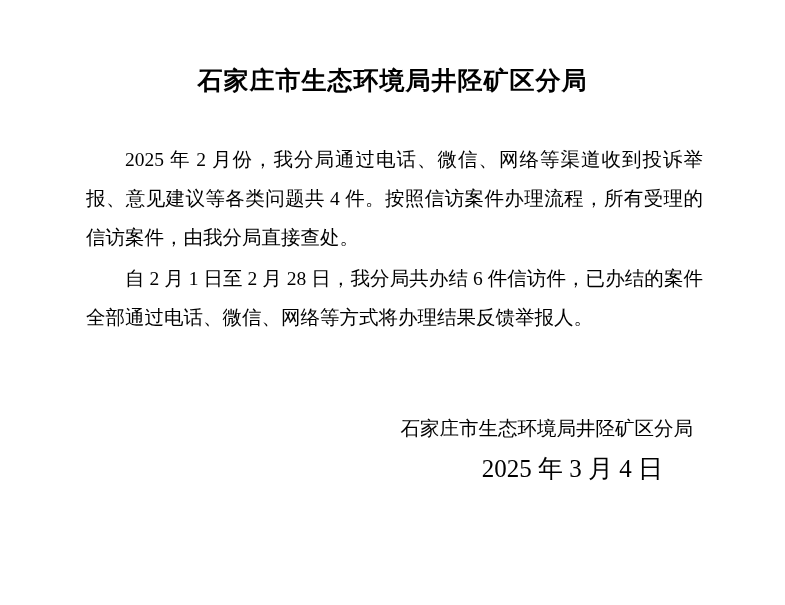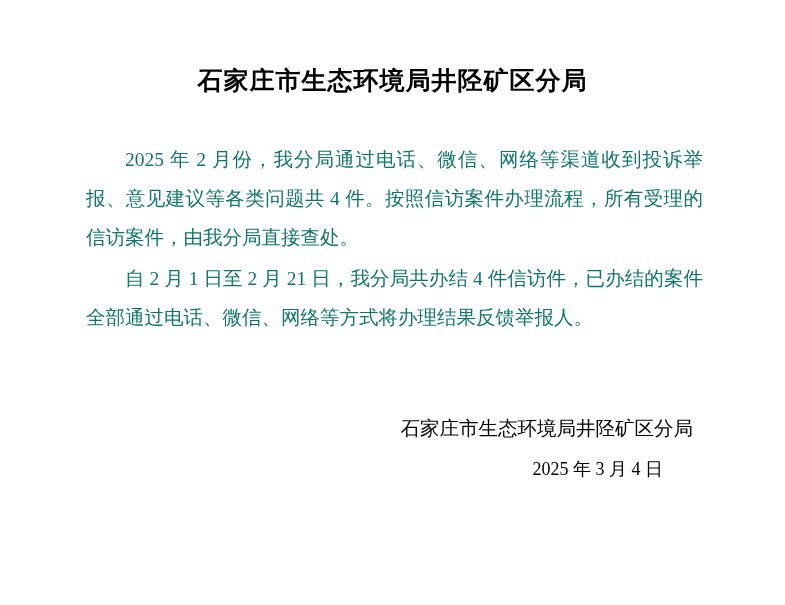--- a/index.html
+++ b/index.html
@@ -36,51 +36,51 @@
     margin-top: 40px;
     padding: 0 82px 0 86px;
   }
   .para {
     font-size: 19.5px;
     line-height: 39px;
     text-align: justify;
     text-justify: inter-ideograph;
     text-indent: 2em;
     margin: 0 0 2px 0;
-    color: #0f766e;
+    color: #000000;
   }
   .sign-block {
     margin-top: 72px;
     padding-right: 92px;
     text-align: right;
   }
   .sign-line {
     font-size: 19.5px;
     line-height: 40px;
     color: #000000;
   }
   .sign-date {
-    font-size: 18px;
+    font-size: 25px;
     line-height: 40px;
     padding-right: 30px;
     color: #000000;
   }
 </style>
 </head>
 <body>
 
 <div class="page">
 
   <div class="title-block">
     <div class="title-line">石家庄市生态环境局井陉矿区分局</div>
   </div>
 
   <div class="body-block">
     <p class="para">2025 年 2 月份，我分局通过电话、微信、网络等渠道收到投诉举报、意见建议等各类问题共 4 件。按照信访案件办理流程，所有受理的信访案件，由我分局直接查处。</p>
-    <p class="para">自 2 月 1 日至 2 月 21 日，我分局共办结 4 件信访件，已办结的案件全部通过电话、微信、网络等方式将办理结果反馈举报人。</p>
+    <p class="para">自 2 月 1 日至 2 月 28 日，我分局共办结 6 件信访件，已办结的案件全部通过电话、微信、网络等方式将办理结果反馈举报人。</p>
   </div>
 
   <div class="sign-block">
     <div class="sign-line">石家庄市生态环境局井陉矿区分局</div>
     <div class="sign-date">2025 年 3 月 4 日</div>
   </div>
 
 </div>
 
 </body></html>

